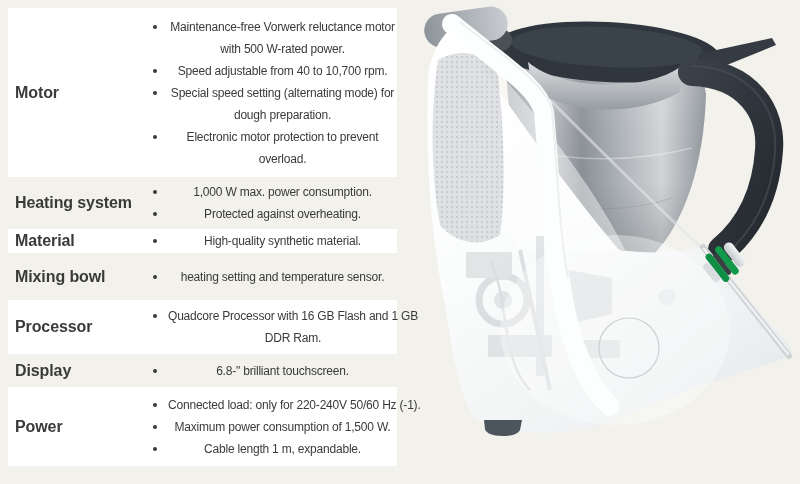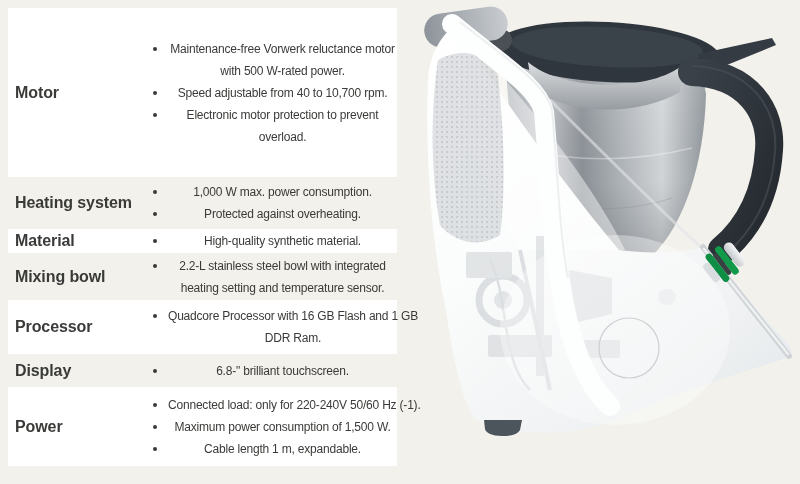--- a/index.html
+++ b/index.html
@@ -42,20 +42,27 @@
         </div>
         <div class="bullet">
           <span class="dot"></span>
           <div class="lines">
             <div class="bl">Speed adjustable from 40 to 10,700 rpm.</div>
           </div>
         </div>
         <div class="bullet">
           <span class="dot"></span>
           <div class="lines">
+            <div class="bl">Special speed setting (alternating mode) for</div>
+            <div class="bl">dough preparation.</div>
+          </div>
+        </div>
+        <div class="bullet">
+          <span class="dot"></span>
+          <div class="lines">
             <div class="bl">Electronic motor protection to prevent</div>
             <div class="bl">overload.</div>
           </div>
         </div>
       </div>
     </div>
     <div class="row even" style="height: 52px;">
       <div class="lbl">Heating system</div>
       <div class="bullets">
         <div class="bullet">
@@ -82,21 +89,20 @@
           </div>
         </div>
       </div>
     </div>
     <div class="row even" style="height: 47px;">
       <div class="lbl">Mixing bowl</div>
       <div class="bullets">
         <div class="bullet">
           <span class="dot"></span>
           <div class="lines">
-            <div class="bl">2.2-L stainless steel bowl with integrated</div>
             <div class="bl">heating setting and temperature sensor.</div>
           </div>
         </div>
       </div>
     </div>
     <div class="row odd" style="height: 54px;">
       <div class="lbl">Processor</div>
       <div class="bullets">
         <div class="bullet">
           <span class="dot"></span>

